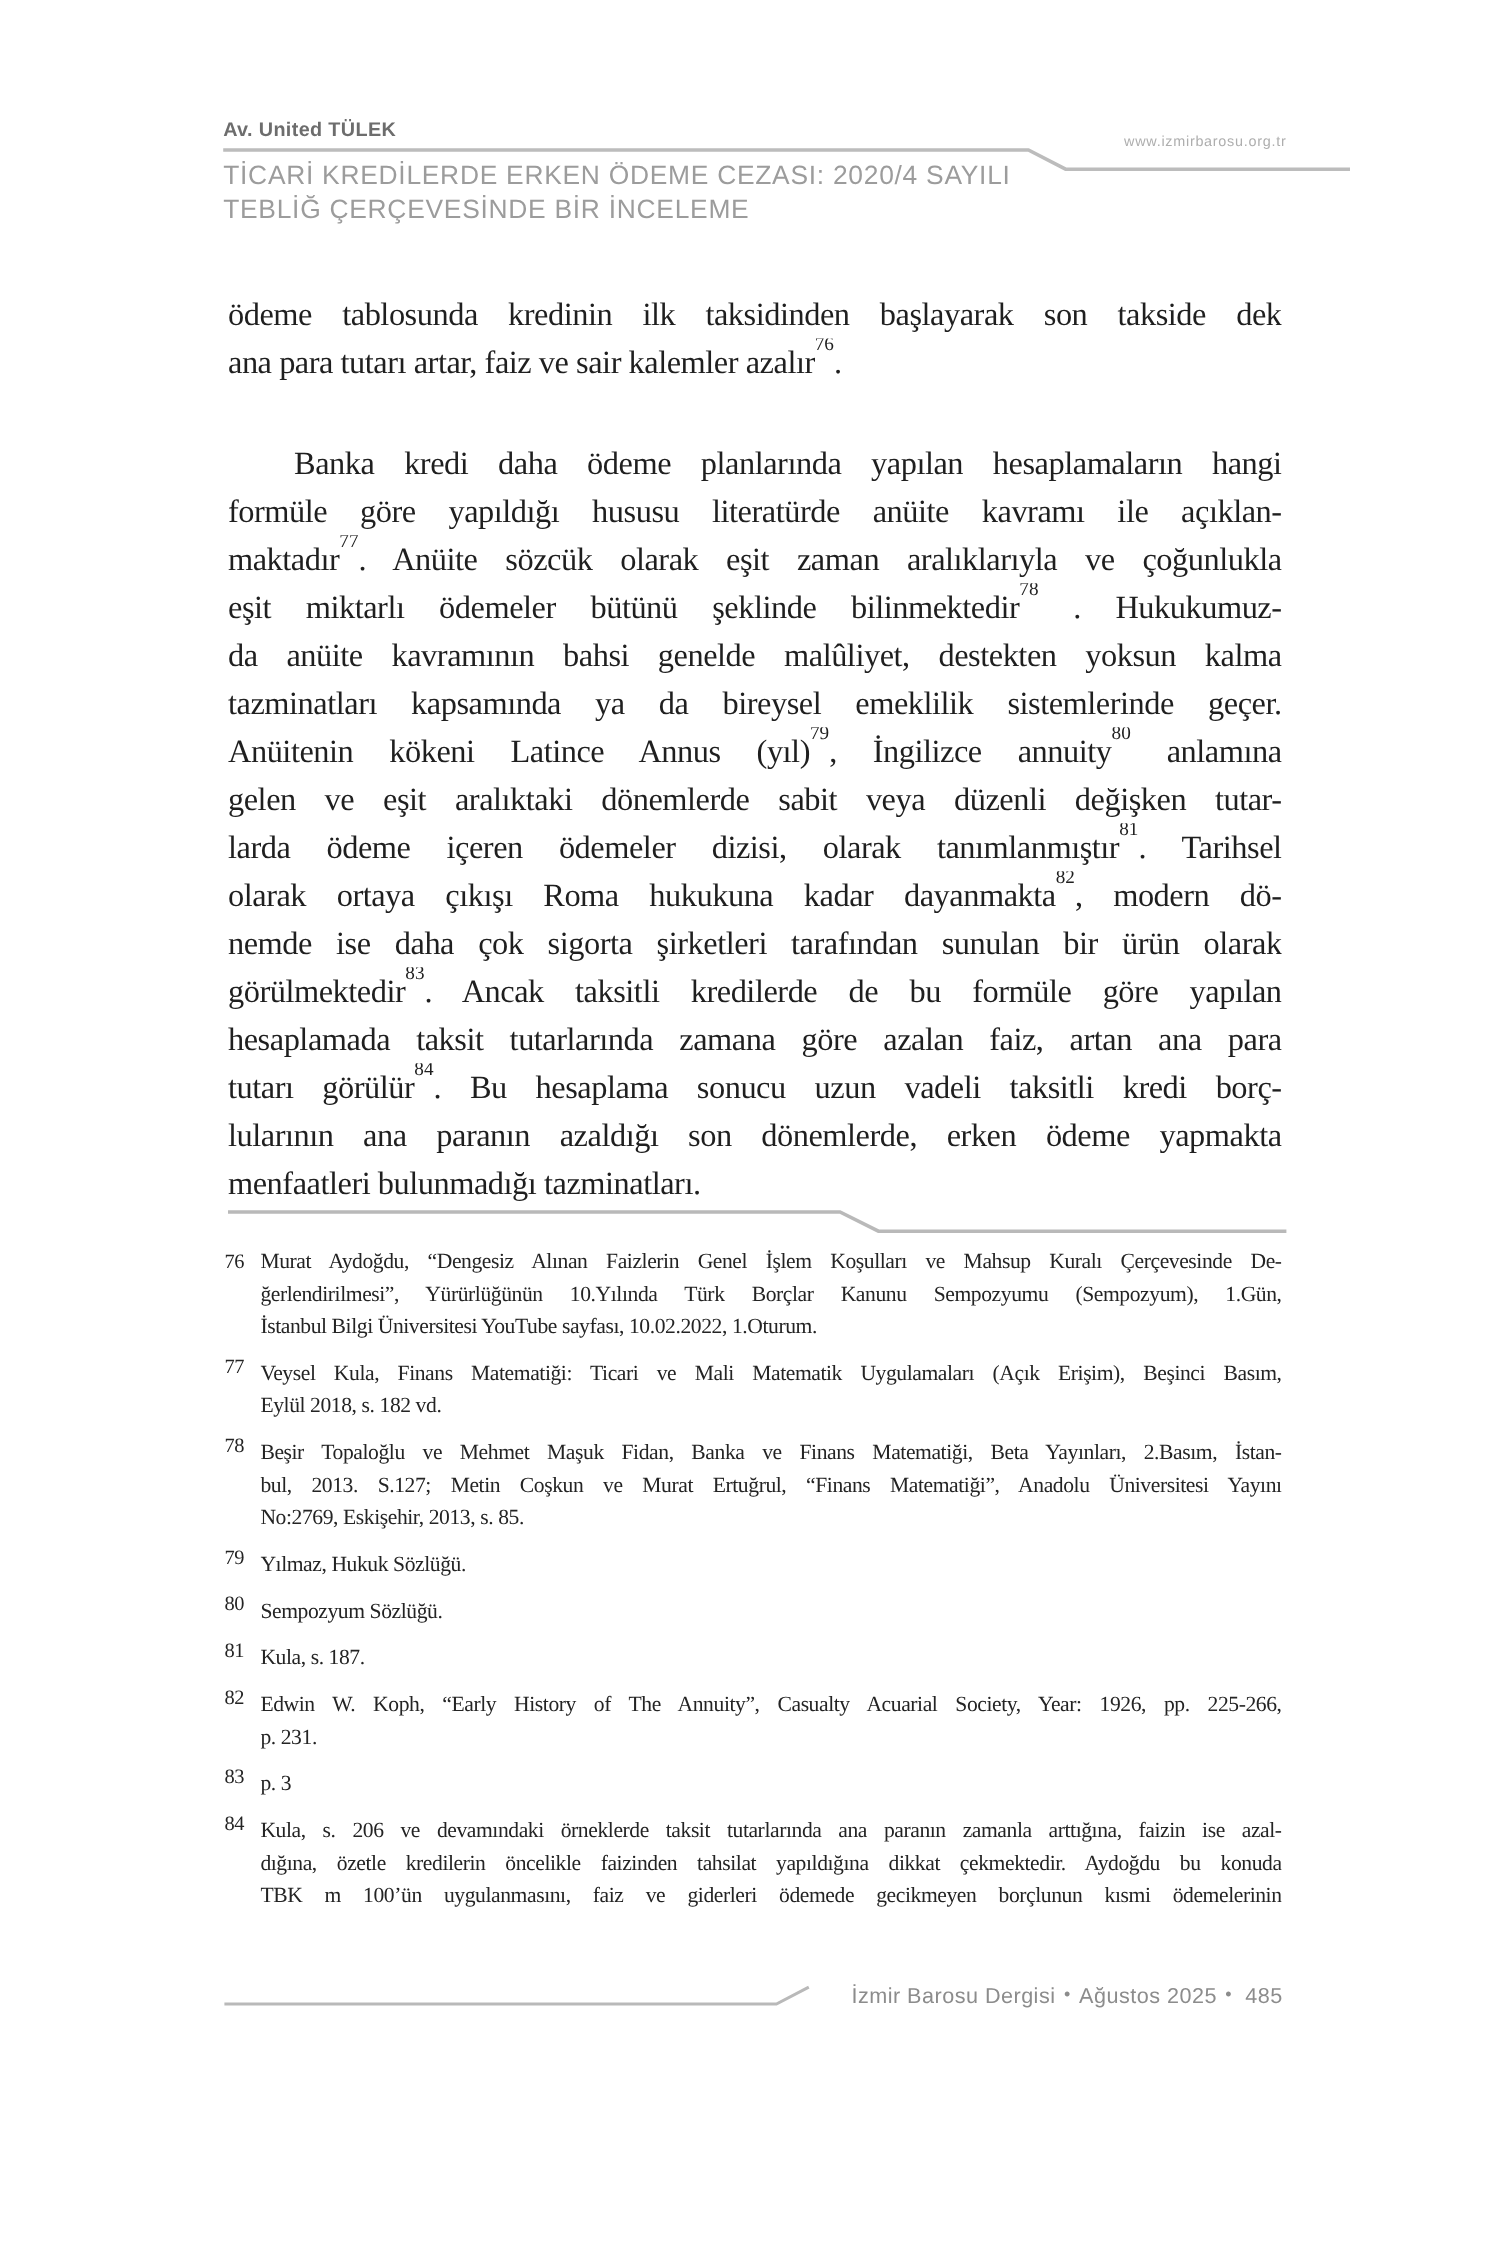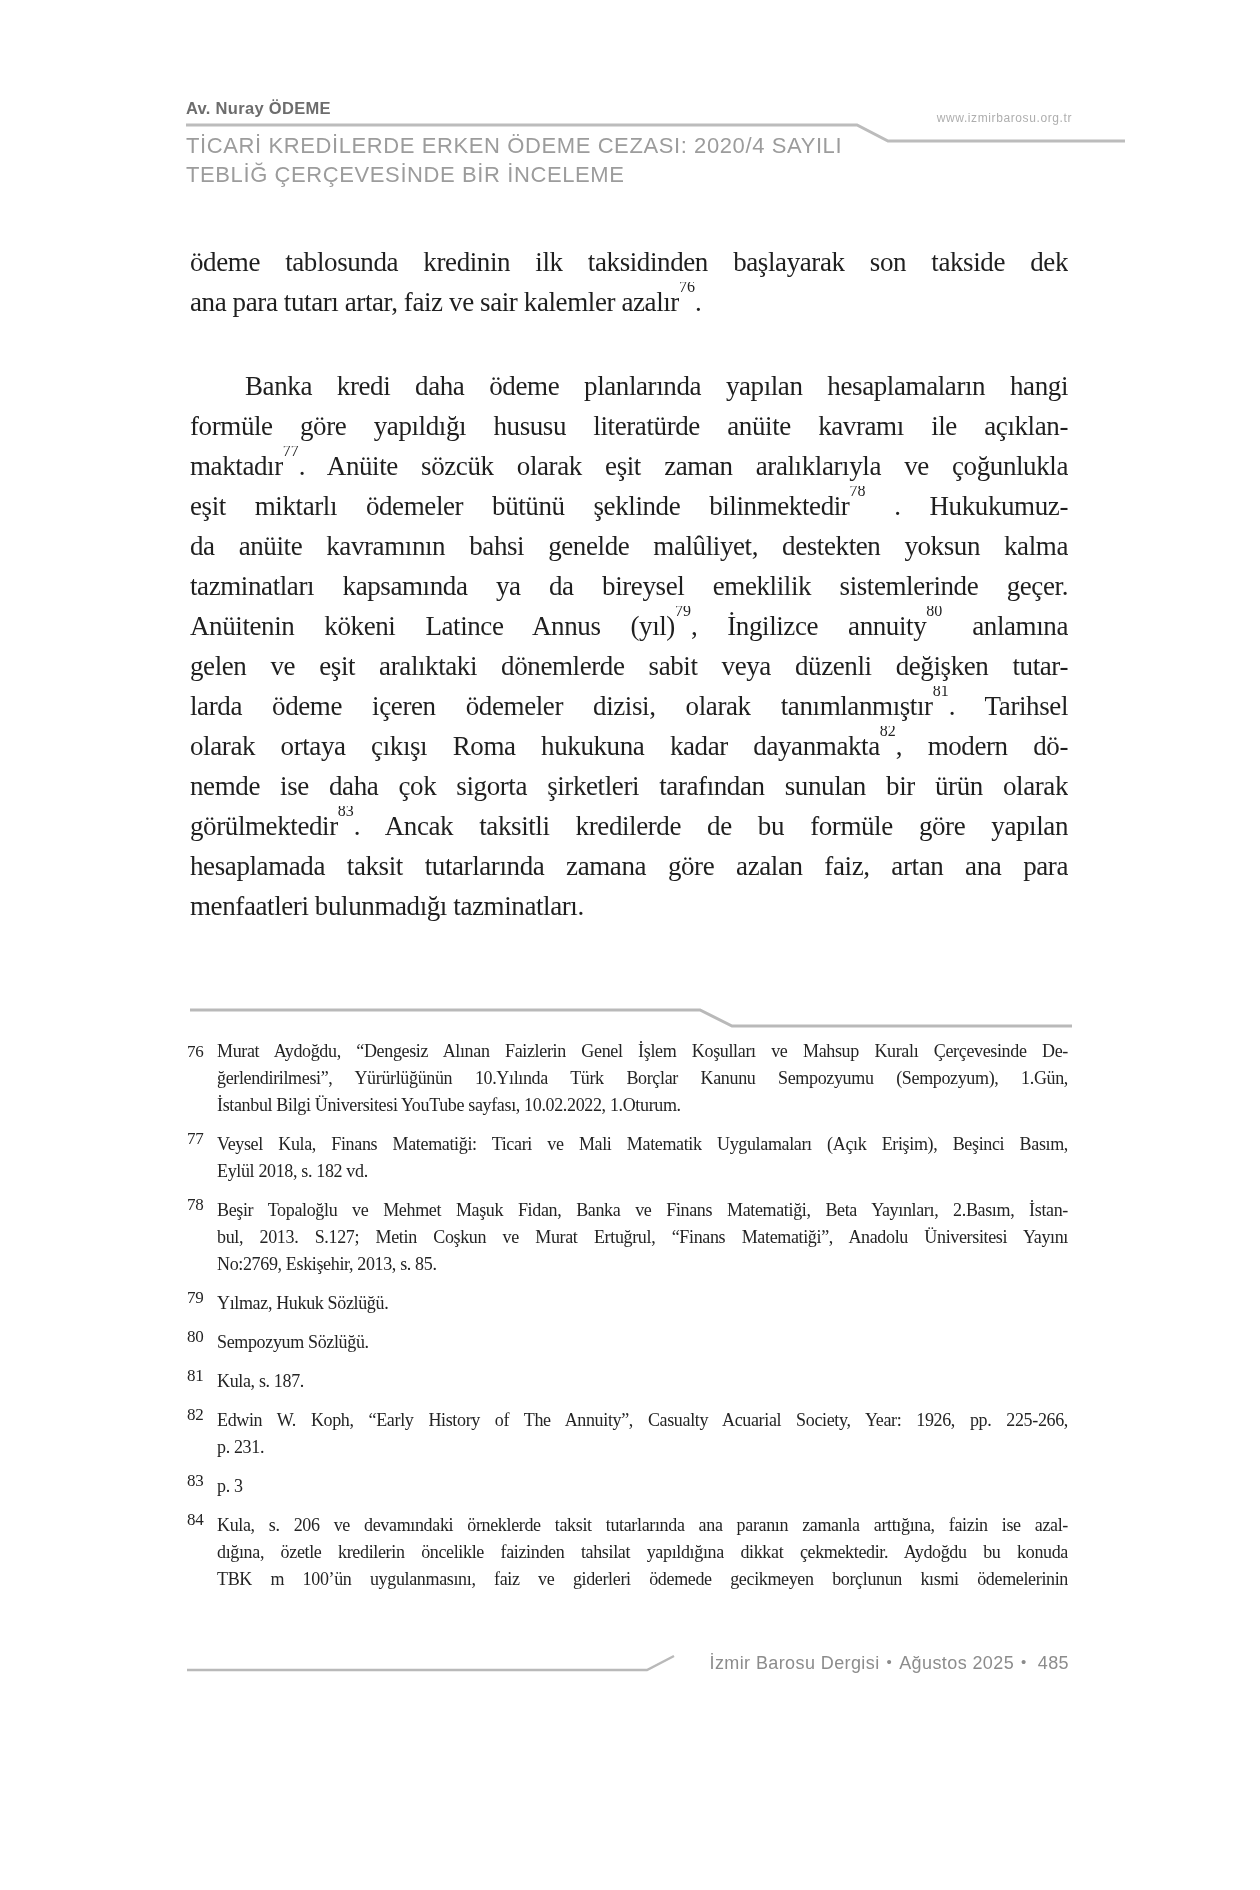--- a/index.html
+++ b/index.html
@@ -80,21 +80,21 @@
 <body>
 
 <div class="page">
 
   <svg class="rules" width="1260" height="1890" viewBox="0 0 1260 1890">
     <polyline points="186,125 857,125 888,141 1125,141" fill="none" stroke="#bcbcbc" stroke-width="3"></polyline>
     <polyline points="190,1010 700,1010 732,1026 1072,1026" fill="none" stroke="#b9b9b9" stroke-width="3"></polyline>
     <polyline points="187,1670 647,1670 674,1656" fill="none" stroke="#b9b9b9" stroke-width="2.5"></polyline>
   </svg>
 
-  <div class="author">Av. Nuray ÖDEME</div>
+  <div class="author">Av. United TÜLEK</div>
   <div class="site-url">www.izmirbarosu.org.tr</div>
   <div class="article-title">
     <div>TİCARİ KREDİLERDE ERKEN ÖDEME CEZASI: 2020/4 SAYILI</div>
     <div>TEBLİĞ ÇERÇEVESİNDE BİR İNCELEME</div>
   </div>
 
   <div class="article-body">
       <div class="paragraph">
         <div class="line">ödeme tablosunda kredinin ilk taksidinden başlayarak son takside dek</div>
         <div class="line last">ana para tutarı artar, faiz ve sair kalemler azalır<sup>76</sup>.</div>
@@ -106,20 +106,22 @@
         <div class="line">eşit miktarlı ödemeler bütünü şeklinde bilinmektedir<sup>78</sup> . Hukukumuz-</div>
         <div class="line">da anüite kavramının bahsi genelde malûliyet, destekten yoksun kalma</div>
         <div class="line">tazminatları kapsamında ya da bireysel emeklilik sistemlerinde geçer.</div>
         <div class="line">Anüitenin kökeni Latince Annus  (yıl)<sup>79</sup>, İngilizce annuity<sup>80</sup>  anlamına</div>
         <div class="line">gelen ve  eşit aralıktaki dönemlerde sabit veya düzenli değişken tutar-</div>
         <div class="line">larda ödeme içeren ödemeler dizisi, olarak tanımlanmıştır<sup>81</sup>. Tarihsel</div>
         <div class="line">olarak ortaya çıkışı Roma hukukuna kadar dayanmakta<sup>82</sup>, modern dö-</div>
         <div class="line">nemde ise daha çok sigorta şirketleri tarafından sunulan bir ürün olarak</div>
         <div class="line">görülmektedir<sup>83</sup>. Ancak taksitli kredilerde de bu formüle göre yapılan</div>
         <div class="line">hesaplamada taksit tutarlarında zamana göre azalan faiz, artan ana para</div>
+        <div class="line">tutarı görülür<sup>84</sup>. Bu hesaplama sonucu uzun vadeli taksitli kredi borç-</div>
+        <div class="line">lularının ana paranın azaldığı son dönemlerde, erken ödeme yapmakta</div>
         <div class="line last">menfaatleri bulunmadığı tazminatları.</div>
       </div>
     </div>
 
   <div class="footnotes">
       <div class="footnote">
         <span class="fn-num">76</span>
         <div class="fn-text">
           <div class="fn-line">Murat Aydoğdu, “Dengesiz Alınan Faizlerin Genel İşlem Koşulları ve Mahsup Kuralı Çerçevesinde De-</div>
           <div class="fn-line">ğerlendirilmesi”, Yürürlüğünün 10.Yılında Türk Borçlar Kanunu Sempozyumu (Sempozyum), 1.Gün,</div>

